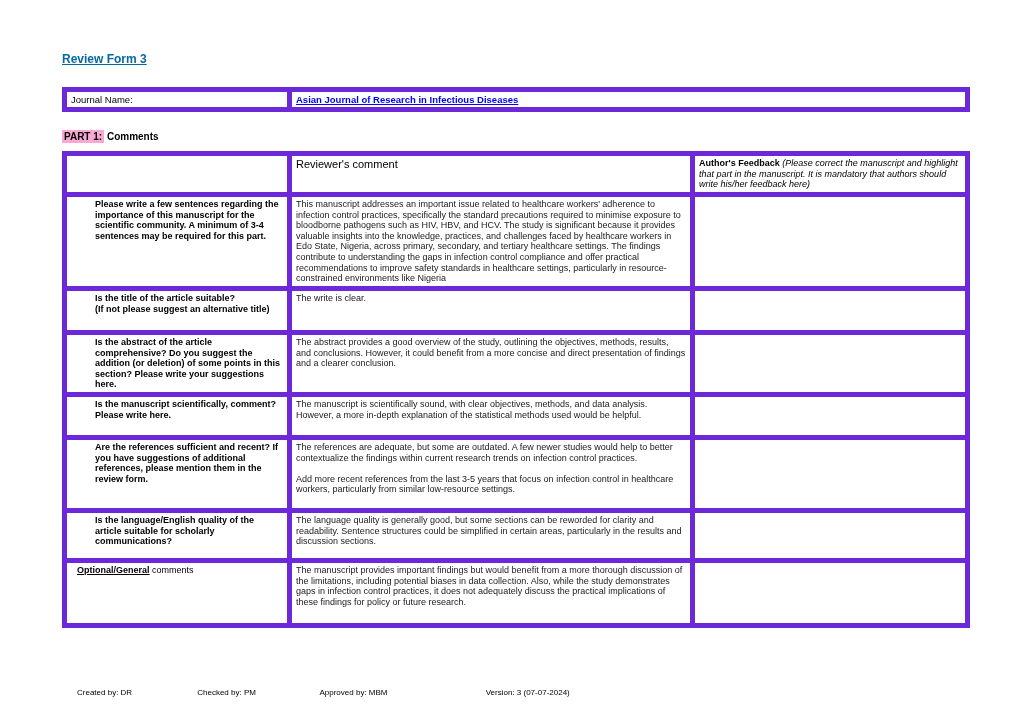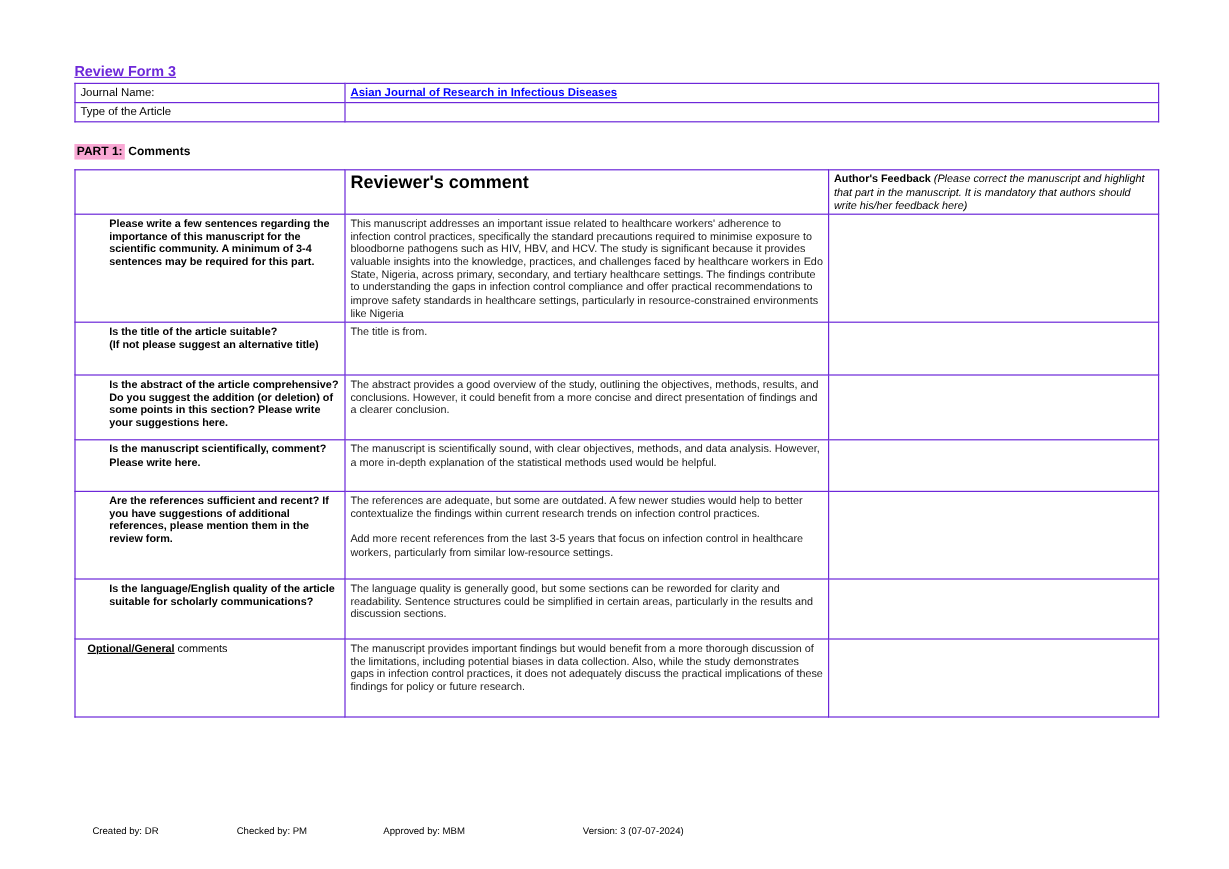--- a/index.html
+++ b/index.html
@@ -12,31 +12,31 @@
     position: relative;
     overflow: hidden;
   }
   .page {
     padding: 52px 59px 0 62px;
     width: 1024px;
   }
   .doc-title {
     font-size: 12px;
     font-weight: bold;
-    color: #6d28d9;
+    color: #0369a1;
     text-decoration: underline;
-    margin-bottom: 3px;
+    margin-bottom: 21px;
   }
   table {
     border-collapse: collapse;
     table-layout: fixed;
     width: 903px;
   }
   td {
-    border: 1px solid #6d28d9;
+    border: 5px solid #6d28d9;
     vertical-align: top;
     padding: 2px 4px;
     font-size: 9px;
     line-height: 1.18;
     overflow: hidden;
   }
   
   table.meta td { font-size: 9.5px; }
   table.meta .lbl { font-weight: normal; }
   table.meta .val { font-weight: bold; margin-left: 38px; }
@@ -68,21 +68,21 @@
     padding-left: 10px;
   }
   table.comments td.qplain .ul {
     font-weight: bold;
     text-decoration: underline;
   }
   table.comments td.c {
     color: #1a1a1a;
     white-space: pre-line;
   }
-  table.comments .rhdr { font-weight: bold; font-size: 15px; }
+  table.comments .rhdr { font-weight: normal; font-size: 11px; }
   table.comments .ahdr { font-size: 9px; margin-left: 12px; }
   table.comments .ahdr b { font-style: normal; font-weight: bold; }
   table.comments .ahdr i { font-style: italic; font-weight: normal; }
   
   .footer {
     position: absolute;
     left: 77px;
     top: 688px;
     font-size: 8px;
     white-space: nowrap;
@@ -102,24 +102,20 @@
   <table class="meta">
     <colgroup>
         <col style="width:225px">
         <col style="width:678px">
       </colgroup>
     <tbody>
         <tr style="height:14px">
       <td class="lbl">Journal Name:</td>
       <td class="val"><span class="link">Asian Journal of Research in Infectious Diseases</span></td>
     </tr>
-    <tr style="height:15px">
-      <td class="lbl">Type of the Article</td>
-      <td class="val"></td>
-    </tr>
   </tbody>
     </table>
 
   <div class="part-header">
     <span class="hl">PART 1:</span><span> Comments</span>
   </div>
 
   <table class="comments">
     <colgroup>
         <col style="width:225px">
@@ -133,21 +129,21 @@
       <td class="ahdr"><b>Author's Feedback </b><i>(Please correct the manuscript and highlight that part in the manuscript. It is mandatory that authors should write his/her feedback here)</i></td>
     </tr>
     <tr style="height:79px">
       <td class="q">Please write a few sentences regarding the importance of this manuscript for the scientific community. A minimum of 3-4 sentences may be required for this part.</td>
       <td class="c">This manuscript addresses an important issue related to healthcare workers' adherence to infection control practices, specifically the standard precautions required to minimise exposure to bloodborne pathogens such as HIV, HBV, and HCV. The study is significant because it provides valuable insights into the knowledge, practices, and challenges faced by healthcare workers in Edo State, Nigeria, across primary, secondary, and tertiary healthcare settings. The findings contribute to understanding the gaps in infection control compliance and offer practical recommendations to improve safety standards in healthcare settings, particularly in resource-constrained environments like Nigeria</td>
       <td class="a"></td>
     </tr>
     <tr style="height:44px">
       <td class="q">Is the title of the article suitable?
 (If not please suggest an alternative title)</td>
-      <td class="c">The title is from.</td>
+      <td class="c">The write is clear.</td>
       <td class="a"></td>
     </tr>
     <tr style="height:54px">
       <td class="q">Is the abstract of the article comprehensive? Do you suggest the addition (or deletion) of some points in this section? Please write your suggestions here.</td>
       <td class="c">The abstract provides a good overview of the study, outlining the objectives, methods, results, and conclusions. However, it could benefit from a more concise and direct presentation of findings and a clearer conclusion.</td>
       <td class="a"></td>
     </tr>
     <tr style="height:43px">
       <td class="q">Is the manuscript scientifically, comment? Please write here.</td>
       <td class="c">The manuscript is scientifically sound, with clear objectives, methods, and data analysis. However, a more in-depth explanation of the statistical methods used would be helpful.</td>

